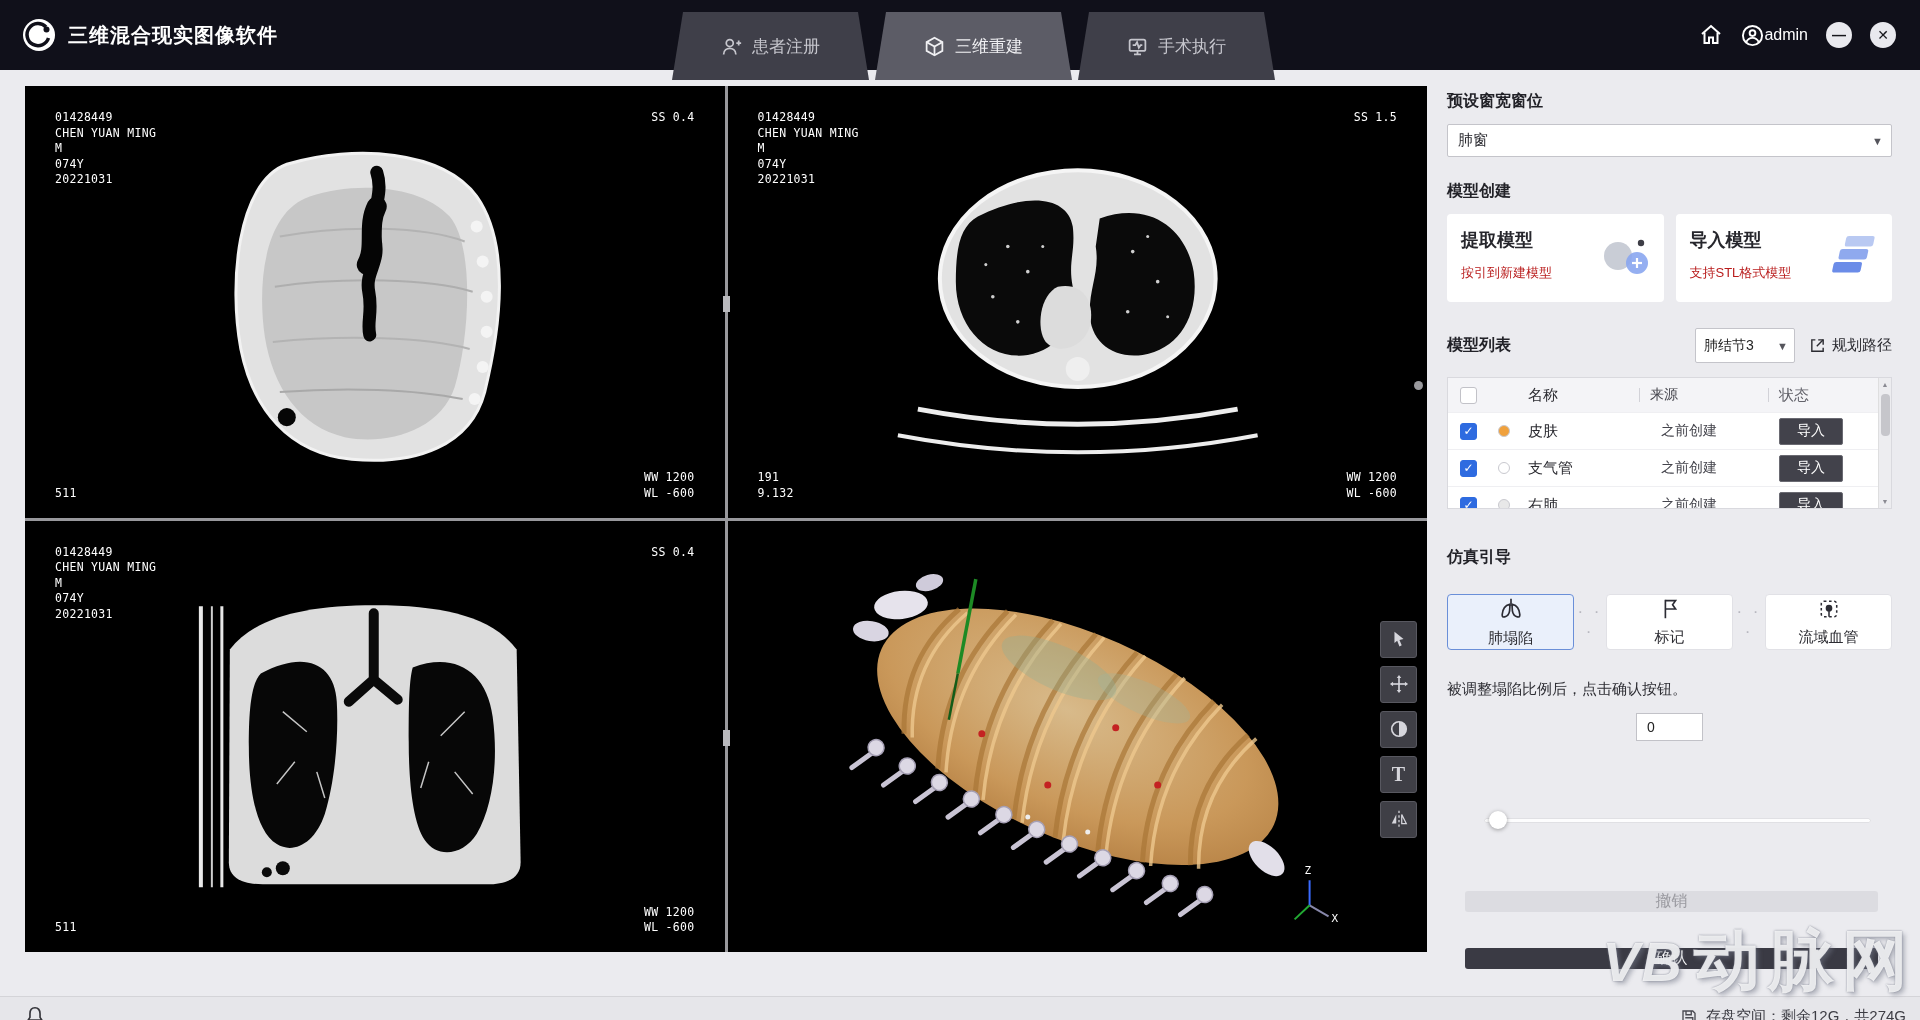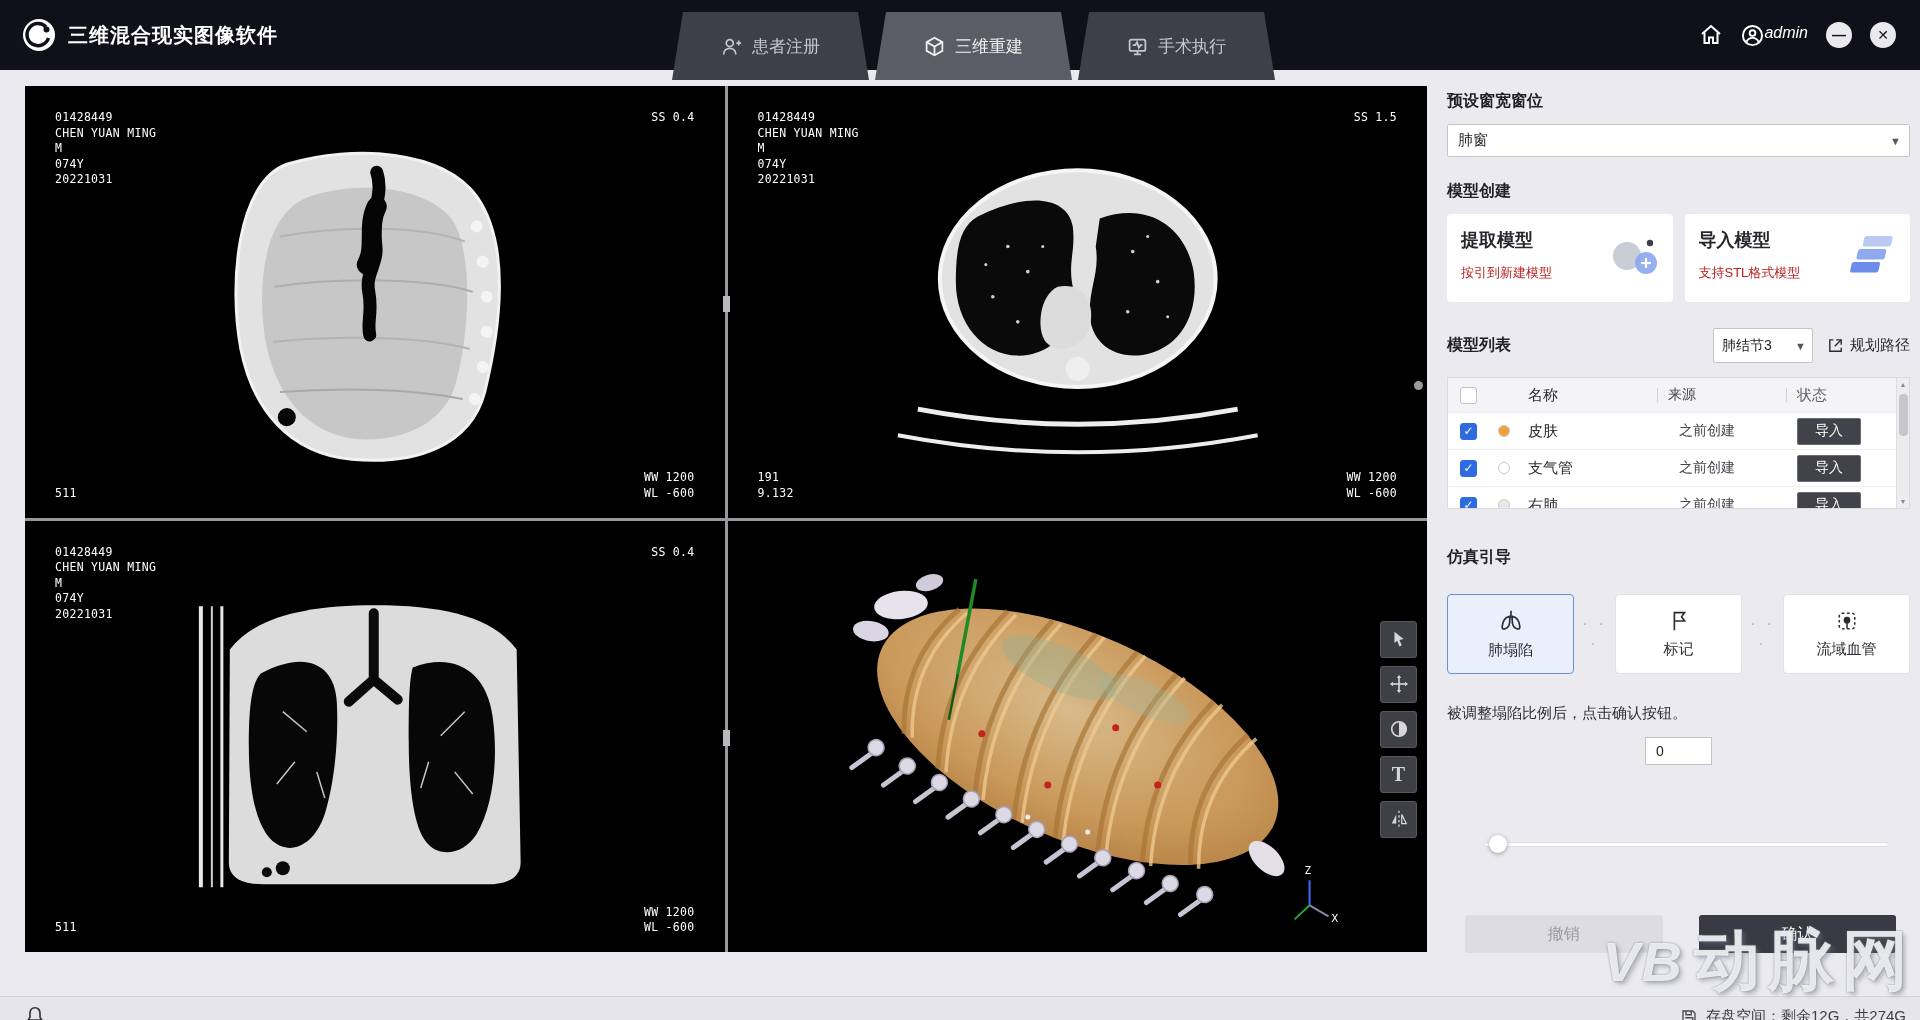--- a/index.html
+++ b/index.html
@@ -11,21 +11,21 @@
   .topbar { position:absolute; left:0; top:0; width:1920px; height:70px; background:#10101a; z-index:10; }
   .brand { position:absolute; left:22px; top:0; height:70px; display:flex; align-items:center; gap:12px; }
   .app-title { color:#fff; font-size:20px; font-weight:700; letter-spacing:1px; }
   .tabs { position:absolute; left:672px; top:12px; height:68px; display:flex; gap:6px; }
   .tab { width:197px; display:flex; align-items:center; justify-content:center; gap:10px;
          background:#3f3f49; color:#c6c6cd; font-size:17px; cursor:pointer;
          clip-path:polygon(11px 0, calc(100% - 11px) 0, 100% 100%, 0 100%); }
   .tab.active { background:#5c5c66; color:#f0f0f3; }
   .tab svg { flex:0 0 auto; }
   .topbar-right { position:absolute; right:24px; top:0; height:70px; display:flex; align-items:center; gap:18px; }
-  .user-chip { display:flex; gap:0; color:#fff; font-size:16px; cursor:pointer;font-style:italic; }
+  .user-chip { display:flex; align-items:center; gap:0; color:#fff; font-size:16px; cursor:pointer; }
   .win-btn { width:26px; height:26px; border-radius:50%; background:#e9e9ee; color:#16161c;
              display:flex; align-items:center; justify-content:center; font-size:14px; font-weight:700; cursor:pointer; }
 
   
   .viewer { position:absolute; left:25px; top:86px; width:1402px; height:866px;
             background:#98989c; display:grid; grid-template-columns:1fr 1fr; grid-template-rows:1fr 1fr; gap:3px; }
   .quad { position:relative; background:#000; overflow:hidden; cursor:crosshair; }
   .quad svg.ct { position:absolute; inset:0; width:100%; height:100%; }
   .ov { position:absolute; color:#fff; font-family:"DejaVu Sans Mono","Liberation Mono",monospace;
         font-size:11.5px; line-height:1.35; letter-spacing:.3px; z-index:3; }
@@ -34,21 +34,21 @@
   .divider-handle { position:absolute; left:calc(50% - 3px); width:7px; height:16px; background:#b9b9bd; z-index:4; }
   .edge-dot { position:absolute; right:4px; top:295px; width:9px; height:9px; border-radius:50%; background:#9a9a9e; z-index:4; }
 
   .v-toolbar { position:absolute; right:10px; top:100px; display:flex; flex-direction:column; gap:8px; z-index:5; }
   .v-tool { width:37px; height:37px; background:#3f3f46; border:1px solid #585860; border-radius:3px;
             display:flex; align-items:center; justify-content:center; color:#d6d6dc; cursor:pointer;
             font-family:"Liberation Serif",serif; }
   .v-tool .tglyph { font-size:20px; font-weight:700; color:#d6d6dc; font-family:"Liberation Serif",serif; }
 
   
-  .sidebar { position:absolute; left:1437px; top:70px; width:483px; height:911px; padding:21px 10px 0 10px; }
+  .sidebar { position:absolute; left:1437px; top:70px; width:483px; height:911px; padding:21px 28px 0 10px; }
   .side-label { font-size:16px; font-weight:600; color:#222228; }
   .preset-select { margin-top:12px; height:33px; background:#fff; border:1px solid #c4c4ca; border-radius:2px;
                    display:flex; align-items:center; justify-content:space-between; padding:0 8px 0 10px;
                    font-size:15px; color:#2b2b31; cursor:pointer; }
   .caret { font-size:11px; color:#55555c; }
   .lbl-mc { margin-top:24px; }
   .cards { margin-top:12px; display:flex; gap:12px; }
   .mcard { flex:1; height:88px; background:#fff; border-radius:4px; padding:14px 12px 0 14px; position:relative; cursor:pointer; }
   .mcard .mtitle { font-size:18px; font-weight:700; color:#26262c; }
   .mcard .msub { margin-top:12px; font-size:13px; color:#b91c1c; }
@@ -73,34 +73,34 @@
   .imp-btn { width:64px; height:27px; background:#42424b; border:1px solid #6a6a72; border-radius:2px;
              color:#fff; font-size:14px; display:flex; align-items:center; justify-content:center; cursor:pointer; }
   .tscroll { position:absolute; right:0; top:0; bottom:0; width:13px; background:#ededf0; border-left:1px solid #dededf;
              display:flex; flex-direction:column; align-items:center; font-size:7px; color:#8a8a92; }
   .tscroll .thumb { width:9px; height:42px; background:#c6c6cb; border-radius:4px; margin-top:3px; }
   .tscroll .arr { height:13px; display:flex; align-items:center; cursor:pointer; }
   .tscroll .arr.bottom { margin-top:auto; }
 
   .lbl-sim { margin-top:38px; }
   .sim-row { margin-top:26px; display:flex; align-items:center; }
-  .sim-card { width:127px; height:80px; background:#fff; border:1px solid #e1e1e6; border-radius:4px;
+  .sim-card { width:127px; height:56px; background:#fff; border:1px solid #e1e1e6; border-radius:4px;
               display:flex; flex-direction:column; align-items:center; justify-content:center; gap:7px;
               font-size:15px; color:#2c2c32; cursor:pointer; }
   .sim-card.active { background:#eaf0fb; border-color:#6a8fd8; }
   .sim-dots { flex:1; text-align:center; color:#b8b8c0; font-size:17px; letter-spacing:3px; }
   .sim-hint { margin-top:30px; text-align:left; font-size:15px; color:#2e2e34; }
   .ratio-input { display:block; margin:14px auto 0; width:67px; height:28px; border:1px solid #c2c2c8;
                  background:#fff; font-size:14px; padding-left:10px; color:#222; outline:none; }
   .slider { position:relative; margin:70px 22px 0 38px; height:18px; cursor:pointer; }
   .slider .track { position:absolute; left:0; right:0; top:8px; height:3px; background:#fdfdfe; border-radius:2px;
                    box-shadow:0 0 0 .5px #d6d6da; }
   .slider .handle { position:absolute; left:4px; top:0; width:18px; height:18px; border-radius:50%;
                     background:#fff; box-shadow:0 1px 4px rgba(0,0,0,.35); cursor:grab; }
-  .btn-row { margin:62px 14px 0 18px; display:flex; gap:36px; }
+  .btn-row { margin:62px 14px 0 18px; display:flex; gap:36px;flex-direction:column; }
   .btn { flex:1; height:38px; border-radius:3px; display:flex; align-items:center; justify-content:center;
          font-size:16px; cursor:pointer; }
   .btn.undo { background:#dcdce1; color:#9b9ba1; }
   .btn.confirm { background:#3a3a44; color:#fff; }
 
   
   .statusbar { position:absolute; left:0; bottom:0; width:1920px; height:24px; background:#e6e6ea;
                border-top:1px solid #d4d4d8; z-index:10; }
   .bell { position:absolute; left:24px; top:8px; cursor:pointer; }
   .storage { position:absolute; right:14px; top:0; height:39px; display:flex; align-items:center; gap:8px;

